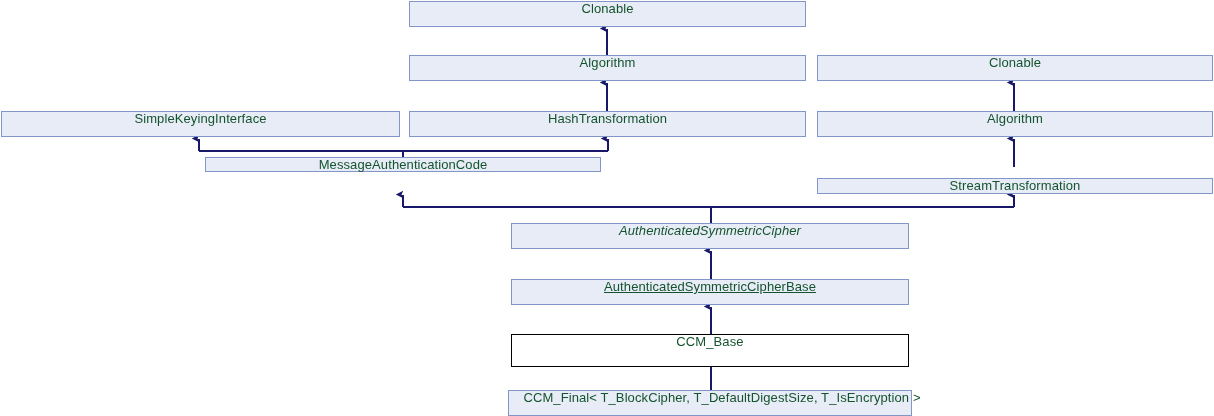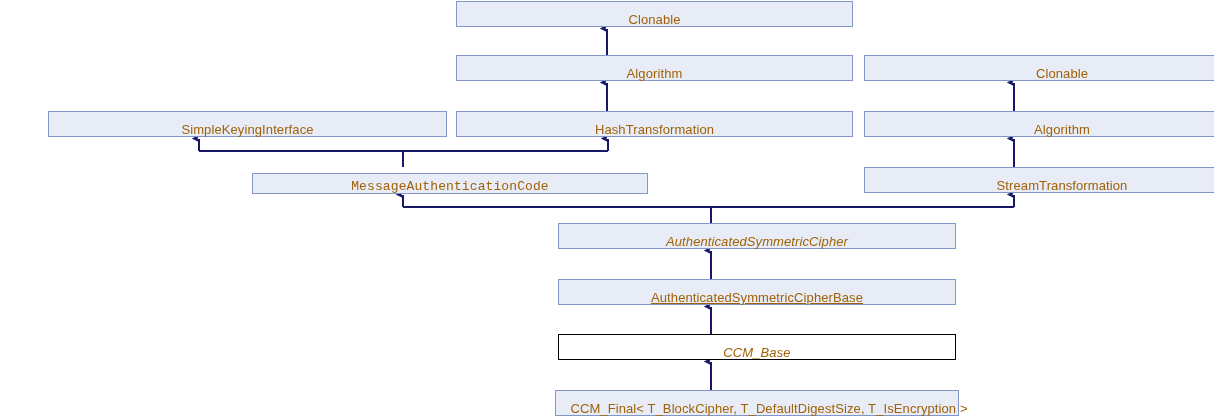--- a/index.html
+++ b/index.html
@@ -20,30 +20,29 @@
     left: 0;
     top: 0;
     width: 1214px;
     height: 416px;
     pointer-events: none;
   }
   .node {
     position: absolute;
     box-sizing: border-box;
     display: flex;
-    align-items: flex-end;
+    align-items: flex-start;
     justify-content: center;
     background: #e7ecf6;
     border: 1px solid #8296c8;
-    color: #a16207;
+    color: #14532d;
     font-size: 13px;
     line-height: 1;
     white-space: nowrap;
     letter-spacing: 0.1px;
-    margin-left: 47px;
   }
   .node.current {
     background: #ffffff;
     border: 1px solid #000000;
   }
   .node-label {
     display: block;
     padding: 0 4px;
   }
 </style>
@@ -104,37 +103,37 @@
   </div>
 
   <div class="node" style="left:409px; top:111px; width:397px; height:26px;">
     <span class="node-label">HashTransformation</span>
   </div>
 
   <div class="node" style="left:817px; top:111px; width:396px; height:26px;">
     <span class="node-label">Algorithm</span>
   </div>
 
-  <div class="node" style="left:205px; top:173px; width:396px; height:21px;font-family:Liberation Mono, monospace;">
+  <div class="node" style="left:205px; top:157px; width:396px; height:15px;">
     <span class="node-label">MessageAuthenticationCode</span>
   </div>
 
-  <div class="node" style="left:817px; top:167px; width:396px; height:26px;">
+  <div class="node" style="left:817px; top:178px; width:396px; height:16px;">
     <span class="node-label">StreamTransformation</span>
   </div>
 
   <div class="node" style="left:511px; top:223px; width:398px; height:26px;font-style:italic;">
     <span class="node-label">AuthenticatedSymmetricCipher</span>
   </div>
 
   <div class="node" style="left:511px; top:279px; width:398px; height:26px;text-decoration:underline;">
     <span class="node-label">AuthenticatedSymmetricCipherBase</span>
   </div>
 
-  <div class="node current" style="left:511px; top:334px; width:398px; height:26px;font-style:italic;">
+  <div class="node current" style="left:511px; top:334px; width:398px; height:33px;">
     <span class="node-label">CCM_Base</span>
   </div>
 
   <div class="node" style="left:508px; top:390px; width:404px; height:26px;padding-left:24px;">
     <span class="node-label">CCM_Final&lt; T_BlockCipher, T_DefaultDigestSize, T_IsEncryption &gt;</span>
   </div>
 
 </div>
 
 </body></html>

